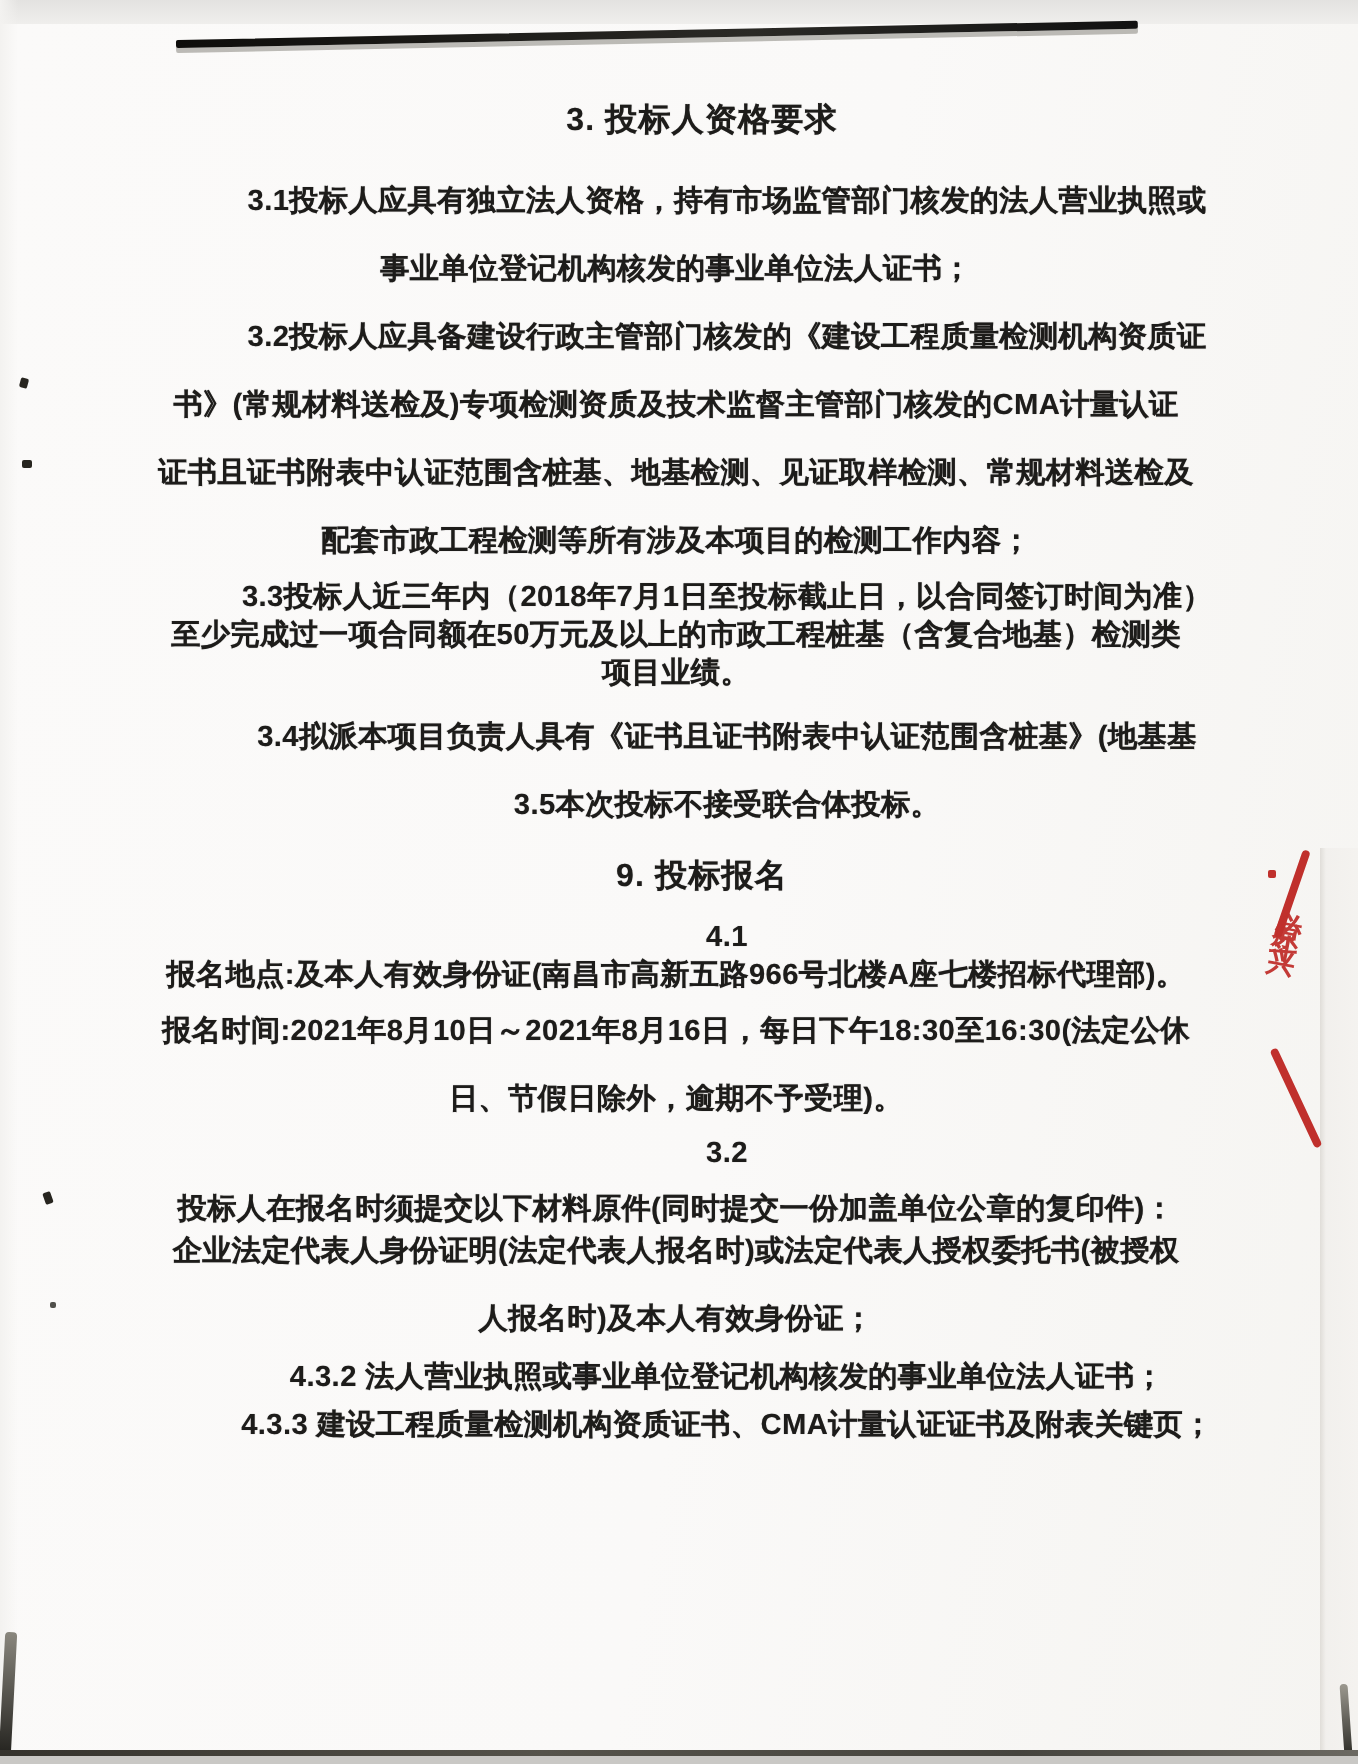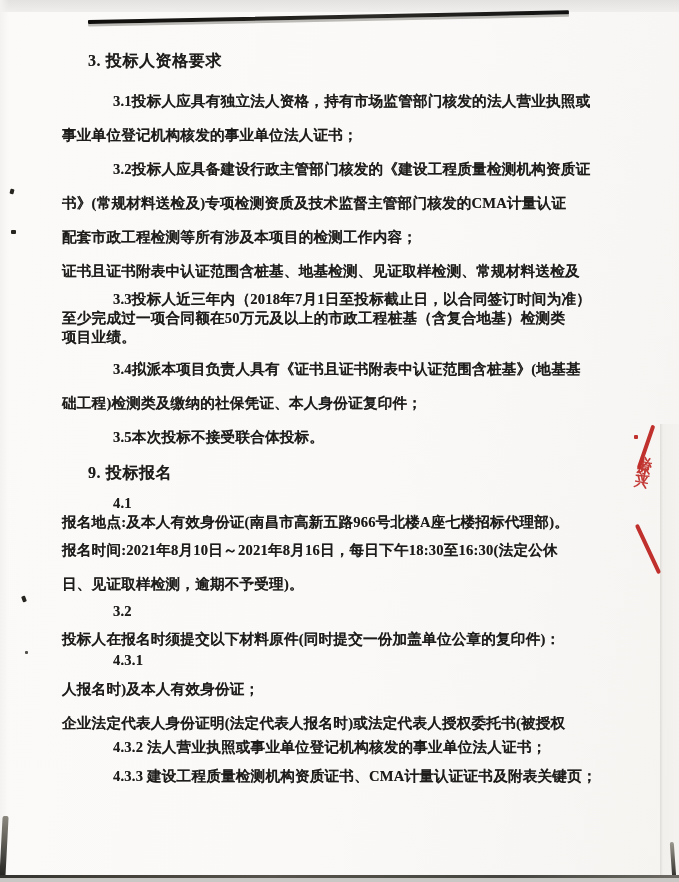--- a/index.html
+++ b/index.html
@@ -1,20 +1,21 @@
 <!DOCTYPE html>
 <html><head>
 <meta charset="utf-8">
 <title>Scanned Document</title>
 <style>
   html,body{margin:0;padding:0;background:#d8d8d6;}
   .page{
     position:relative; width:679px; height:882px; overflow:hidden;
     background:linear-gradient(100deg,#fbfaf9 0%,#faf9f8 55%,#f5f4f1 100%);
-    font-family:Liberation Serif, serif;
+    font-family:Liberation Sans, sans-serif;
+    text-align:center;
   }
   
   .edge-top{position:absolute;left:0;top:0;width:679px;height:12px;
     background:linear-gradient(#e3e2e0,#efeeec);}
   .edge-left{position:absolute;left:0;top:0;width:9px;height:882px;
     background:linear-gradient(90deg,#f3f2f0,rgba(250,250,249,0));}
   .edge-bottom-line{position:absolute;left:0;top:875px;width:679px;height:3px;
     background:linear-gradient(90deg,#35332d,#55534b 40%,#45443e 75%,#6b6962);}
   .edge-bottom{position:absolute;left:0;top:878px;width:679px;height:4px;background:#c9c8c5;}
   .corner-left{position:absolute;left:1px;top:816px;width:6px;height:62px;
@@ -81,60 +82,56 @@
       <div class="para heading">
         <div class="line">3. 投标人资格要求</div>
       </div>
       <div class="para normal">
         <div class="line indent">3.1投标人应具有独立法人资格，持有市场监管部门核发的法人营业执照或</div>
         <div class="line">事业单位登记机构核发的事业单位法人证书；</div>
       </div>
       <div class="para normal">
         <div class="line indent">3.2投标人应具备建设行政主管部门核发的《建设工程质量检测机构资质证</div>
         <div class="line">书》(常规材料送检及)专项检测资质及技术监督主管部门核发的CMA计量认证</div>
+        <div class="line">证书且证书附表中认证范围含桩基、地基检测、见证取样检测、常规材料送检及</div>
         <div class="line">配套市政工程检测等所有涉及本项目的检测工作内容；</div>
-        <div class="line">证书且证书附表中认证范围含桩基、地基检测、见证取样检测、常规材料送检及</div>
       </div>
       <div class="para tight">
         <div class="line indent">3.3投标人近三年内（2018年7月1日至投标截止日，以合同签订时间为准）</div>
         <div class="line">至少完成过一项合同额在50万元及以上的市政工程桩基（含复合地基）检测类</div>
         <div class="line">项目业绩。</div>
       </div>
       <div class="para normal">
         <div class="line indent">3.4拟派本项目负责人具有《证书且证书附表中认证范围含桩基》(地基基</div>
-        <div class="line">础工程)检测类及缴纳的社保凭证、本人身份证复印件；</div>
       </div>
       <div class="para normal">
         <div class="line indent">3.5本次投标不接受联合体投标。</div>
       </div>
       <div class="para heading">
         <div class="line">9. 投标报名</div>
       </div>
       <div class="para normal">
         <div class="line indent">4.1</div>
       </div>
       <div class="para normal">
         <div class="line">报名地点:及本人有效身份证(南昌市高新五路966号北楼A座七楼招标代理部)。</div>
       </div>
       <div class="para normal">
         <div class="line">报名时间:2021年8月10日～2021年8月16日，每日下午18:30至16:30(法定公休</div>
-        <div class="line">日、见证取样检测，逾期不予受理)。</div>
+        <div class="line">日、节假日除外，逾期不予受理)。</div>
       </div>
       <div class="para normal">
         <div class="line indent">3.2</div>
       </div>
       <div class="para normal">
         <div class="line">投标人在报名时须提交以下材料原件(同时提交一份加盖单位公章的复印件)：</div>
       </div>
       <div class="para normal">
-        <div class="line indent">4.3.1</div>
-      </div>
-      <div class="para normal">
+        <div class="line">企业法定代表人身份证明(法定代表人报名时)或法定代表人授权委托书(被授权</div>
         <div class="line">人报名时)及本人有效身份证；</div>
-        <div class="line">企业法定代表人身份证明(法定代表人报名时)或法定代表人授权委托书(被授权</div>
       </div>
       <div class="para normal">
         <div class="line indent">4.3.2 法人营业执照或事业单位登记机构核发的事业单位法人证书；</div>
       </div>
       <div class="para normal">
         <div class="line indent">4.3.3 建设工程质量检测机构资质证书、CMA计量认证证书及附表关键页；</div>
       </div>
     </div>
 
   <div class="stamp">

